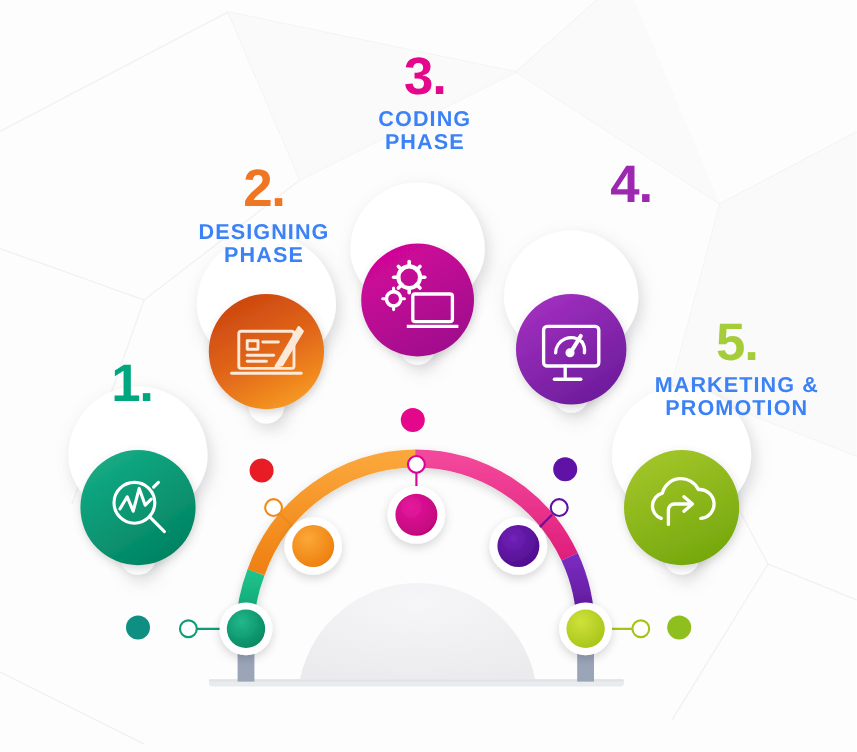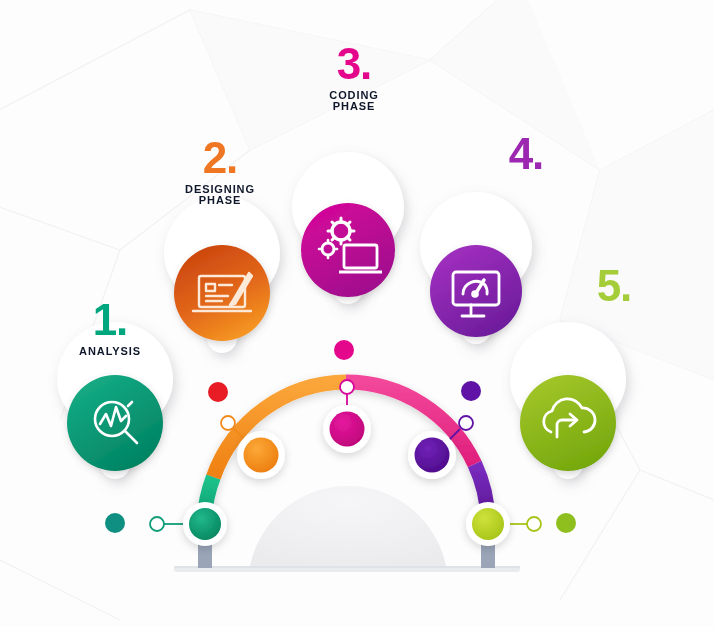--- a/index.html
+++ b/index.html
@@ -22,23 +22,23 @@
   .label{position:absolute;text-align:center;line-height:1.08;}
   .label .num{
     display:block;
     font-size:44px;
     font-weight:bold;
     letter-spacing:-1px;
     margin-bottom:2px;
   }
   .label .cap{
     display:block;
-    font-size:11px;
+    font-size:18px;
     font-weight:bold;
-    color:#0f172a;
+    color:#3b82f6;
     letter-spacing:.9px;
     white-space:pre-line;
   }
 
   
   .layer{position:absolute;left:0;top:0;width:714px;height:627px;}
 </style>
 </head>
 <body>
 
@@ -274,36 +274,37 @@
     <circle cx="566" cy="523" r="10" fill="#8fbf1e"></circle>
     <g fill="none" stroke="#ffffff" stroke-width="2.8" stroke-linecap="round" stroke-linejoin="round">
       <path d="M551 432 a11 11 0 0 1 1 -21 a16 16 0 0 1 30 -3 a11 11 0 0 1 2 24"></path>
       <path d="M557 437 L557 425 a5 5 0 0 1 5 -5 L575 420"></path>
       <path d="M570 414 L577 420 L570 426"></path>
     </g>
   </svg>
 
   <div class="label" style="left:40px; top:296px; width:140px;">
     <span class="num" style="color:#00a67d;">1.</span>
-    <span class="cap">ANALYSIS</span>
   </div>
 
   <div class="label" style="left:140px; top:134px; width:160px;">
     <span class="num" style="color:#ef7622;">2.</span>
     <span class="cap">DESIGNING
 PHASE</span>
   </div>
 
   <div class="label" style="left:282px; top:40px; width:144px;">
     <span class="num" style="color:#e5078b;">3.</span>
     <span class="cap">CODING
 PHASE</span>
   </div>
 
   <div class="label" style="left:436px; top:130px; width:180px;">
     <span class="num" style="color:#9c27b0;">4.</span>
   </div>
 
   <div class="label" style="left:524px; top:262px; width:180px;">
     <span class="num" style="color:#a5cd39;">5.</span>
+    <span class="cap">MARKETING &amp;
+PROMOTION</span>
   </div>
 
 </div>
 
 </body></html>

